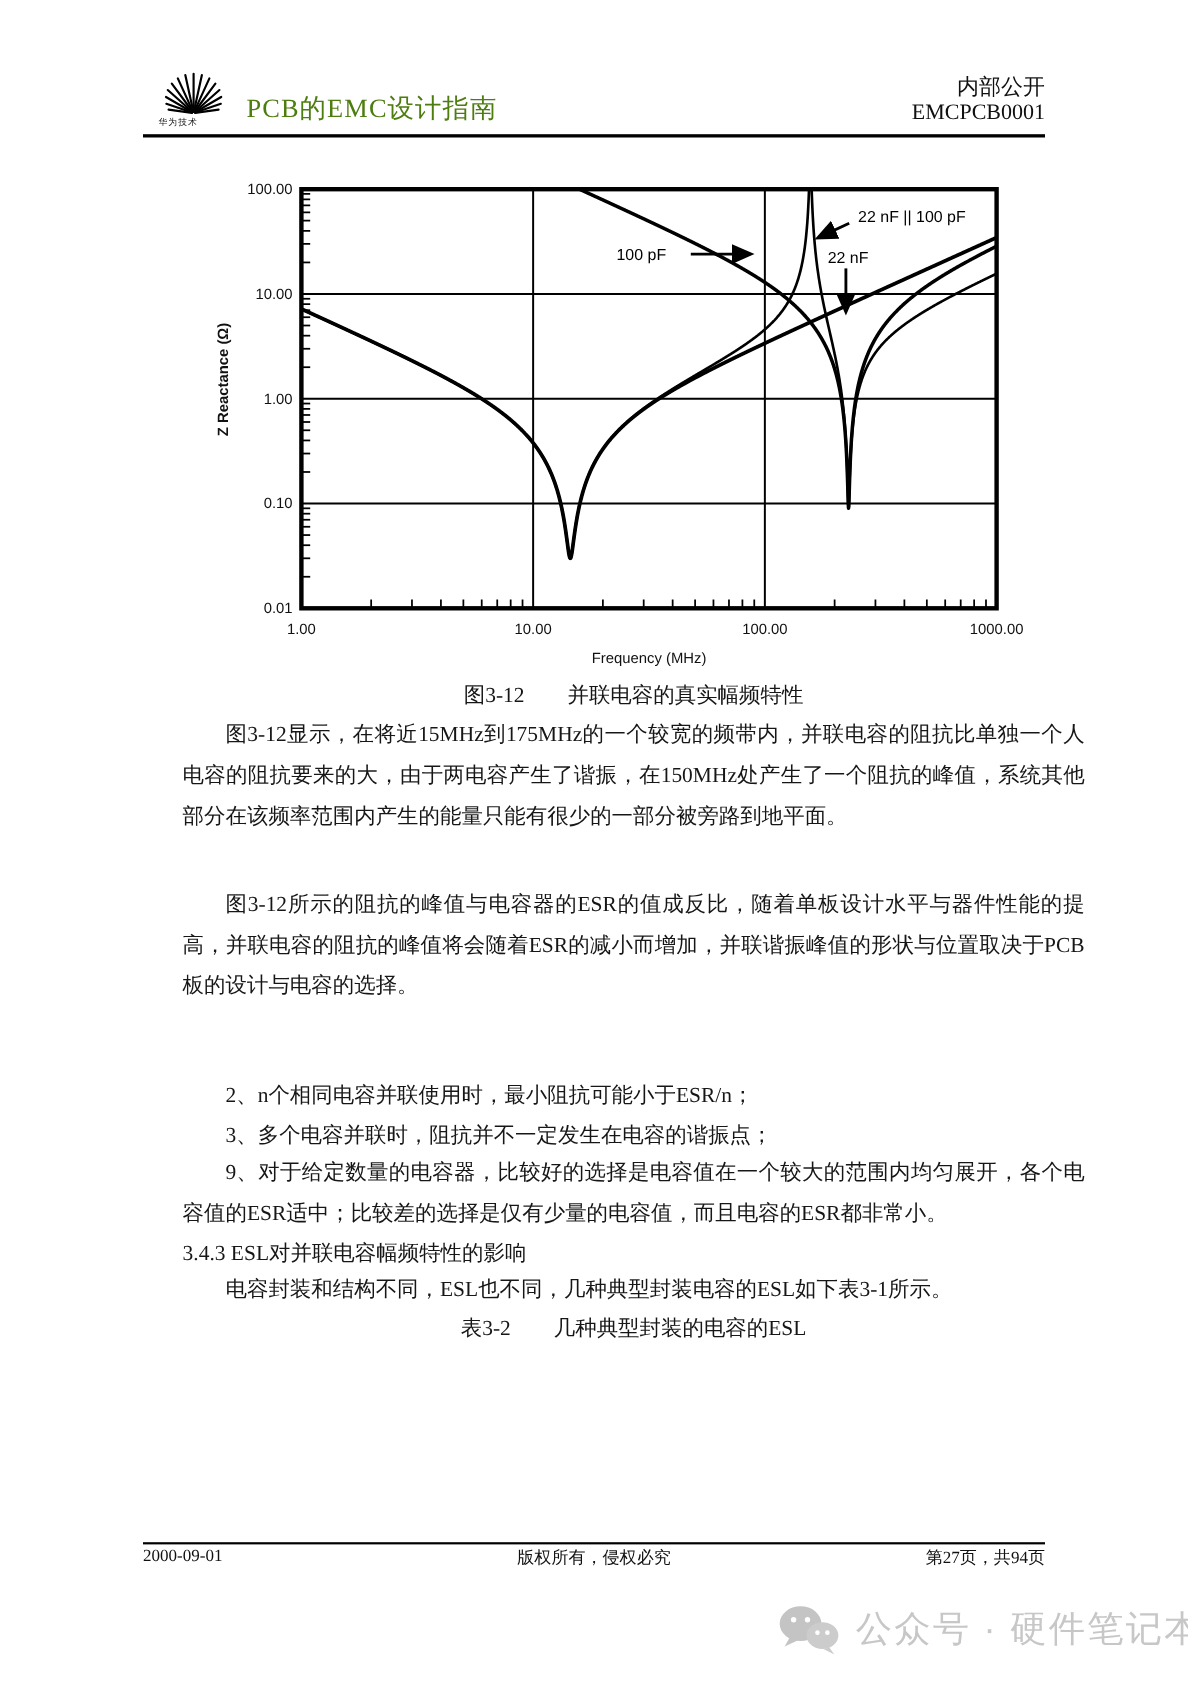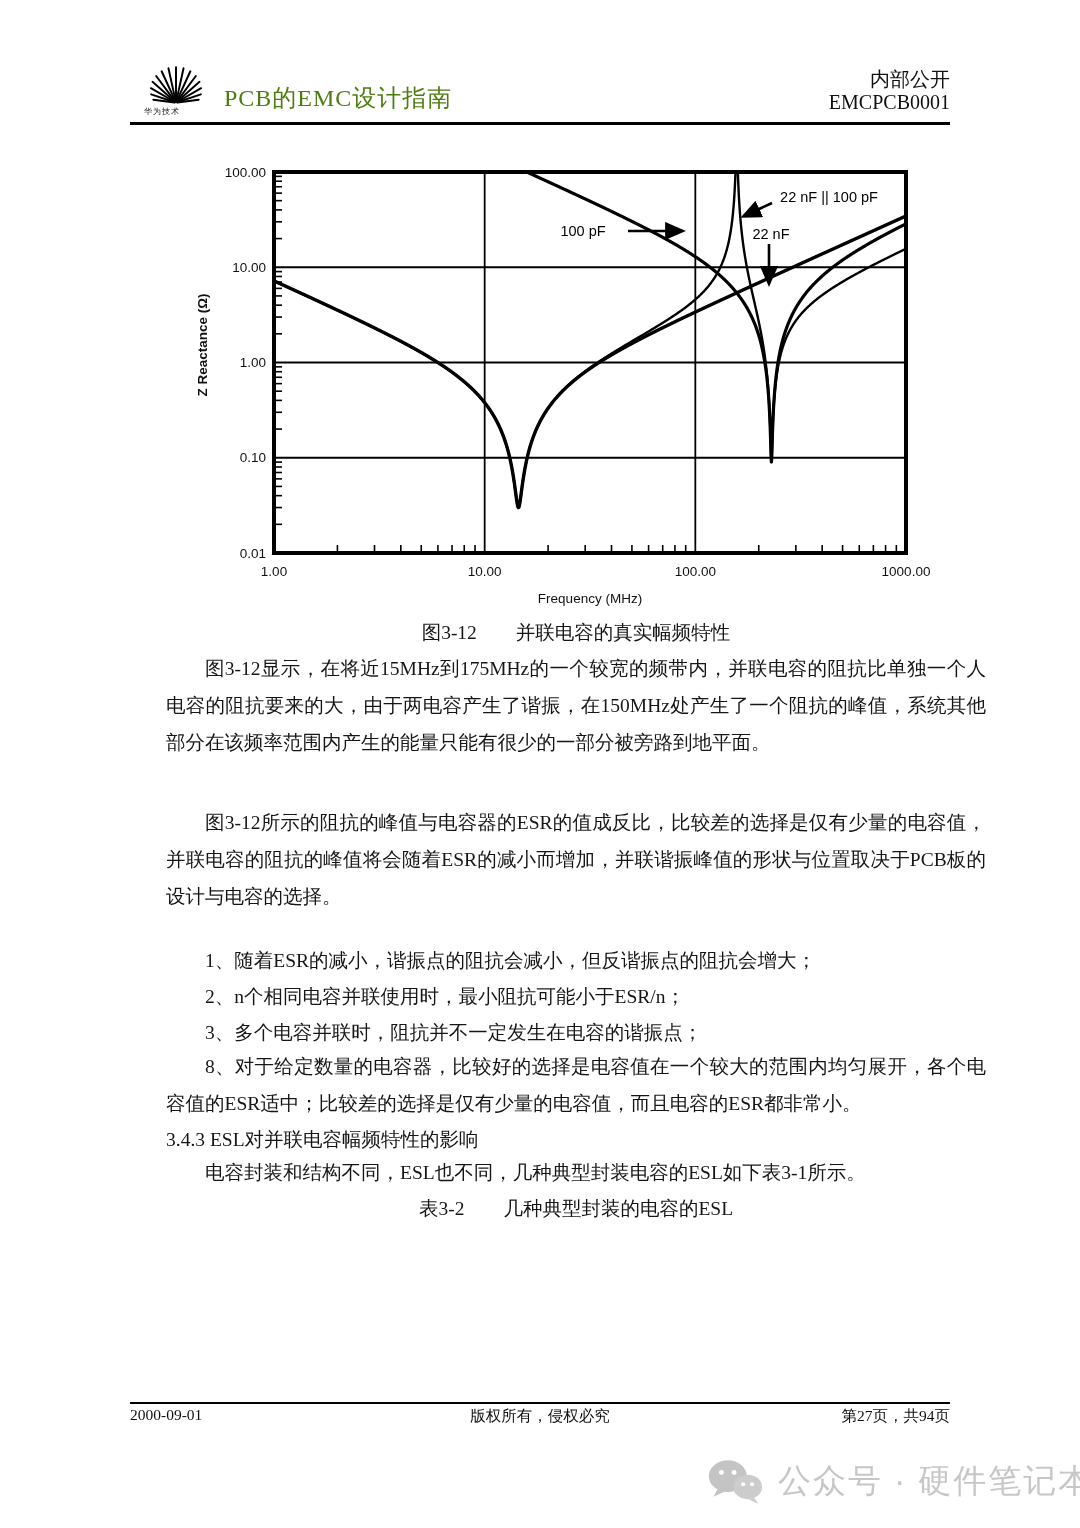--- a/index.html
+++ b/index.html
@@ -151,25 +151,24 @@
         <text x="391" y="86" text-anchor="middle" style="font-family:'Liberation Sans','DejaVu Sans',sans-serif;font-size:14.5px;fill:#000;">100 pF</text>
         <line x1="436" y1="81" x2="490" y2="81" stroke="#000" stroke-width="2.6" marker-end="url(#arr)"></line>
         <text x="637" y="52" text-anchor="middle" style="font-family:'Liberation Sans','DejaVu Sans',sans-serif;font-size:14.5px;fill:#000;">22 nF || 100 pF</text>
         <line x1="580" y1="53" x2="552" y2="66" stroke="#000" stroke-width="2.6" marker-end="url(#arr)"></line>
         <text x="579" y="89" text-anchor="middle" style="font-family:'Liberation Sans','DejaVu Sans',sans-serif;font-size:14.5px;fill:#000;">22 nF</text>
         <line x1="577" y1="94" x2="577" y2="133" stroke="#000" stroke-width="2.6" marker-end="url(#arr)"></line>
       </svg></div>
 
   <div class="capline" style="top:614px;">图3-12　　并联电容的真实幅频特性</div>
   <div class="para" style="top:650px;">图3-12显示，在将近15MHz到175MHz的一个较宽的频带内，并联电容的阻抗比单独一个人电容的阻抗要来的大，由于两电容产生了谐振，在150MHz处产生了一个阻抗的峰值，系统其他部分在该频率范围内产生的能量只能有很少的一部分被旁路到地平面。</div>
-  <div class="para" style="top:804px;">图3-12所示的阻抗的峰值与电容器的ESR的值成反比，比较差的选择是仅有少量的电容值，并联电容的阻抗的峰值将会随着ESR的减小而增加，并联谐振峰值的形状与位置取决于PCB板的设计与电容的选择。</div>
-  <div class="para" style="top:942px;">1、随着ESR的减小，谐振点的阻抗会减小，但反谐振点的阻抗会增大；</div>
+  <div class="para" style="top:804px;">图3-12所示的阻抗的峰值与电容器的ESR的值成反比，随着单板设计水平与器件性能的提高，并联电容的阻抗的峰值将会随着ESR的减小而增加，并联谐振峰值的形状与位置取决于PCB板的设计与电容的选择。</div>
   <div class="para" style="top:978px;">2、n个相同电容并联使用时，最小阻抗可能小于ESR/n；</div>
   <div class="para" style="top:1014px;">3、多个电容并联时，阻抗并不一定发生在电容的谐振点；</div>
-  <div class="para" style="top:1048px;">8、对于给定数量的电容器，比较好的选择是电容值在一个较大的范围内均匀展开，各个电容值的ESR适中；比较差的选择是仅有少量的电容值，而且电容的ESR都非常小。</div>
+  <div class="para" style="top:1048px;">9、对于给定数量的电容器，比较好的选择是电容值在一个较大的范围内均匀展开，各个电容值的ESR适中；比较差的选择是仅有少量的电容值，而且电容的ESR都非常小。</div>
   <div class="head" style="top:1121px;">3.4.3 ESL对并联电容幅频特性的影响</div>
   <div class="para" style="top:1154px;">电容封装和结构不同，ESL也不同，几种典型封装电容的ESL如下表3-1所示。</div>
   <div class="capline" style="top:1190px;">表3-2　　几种典型封装的电容的ESL</div>
 
   <div class="rule ftr-rule"></div>
   <div class="footer-row">
     <span class="fl">2000-09-01</span>
     <span class="fc">版权所有，侵权必究</span>
     <span class="fr">第27页，共94页</span>
   </div>

